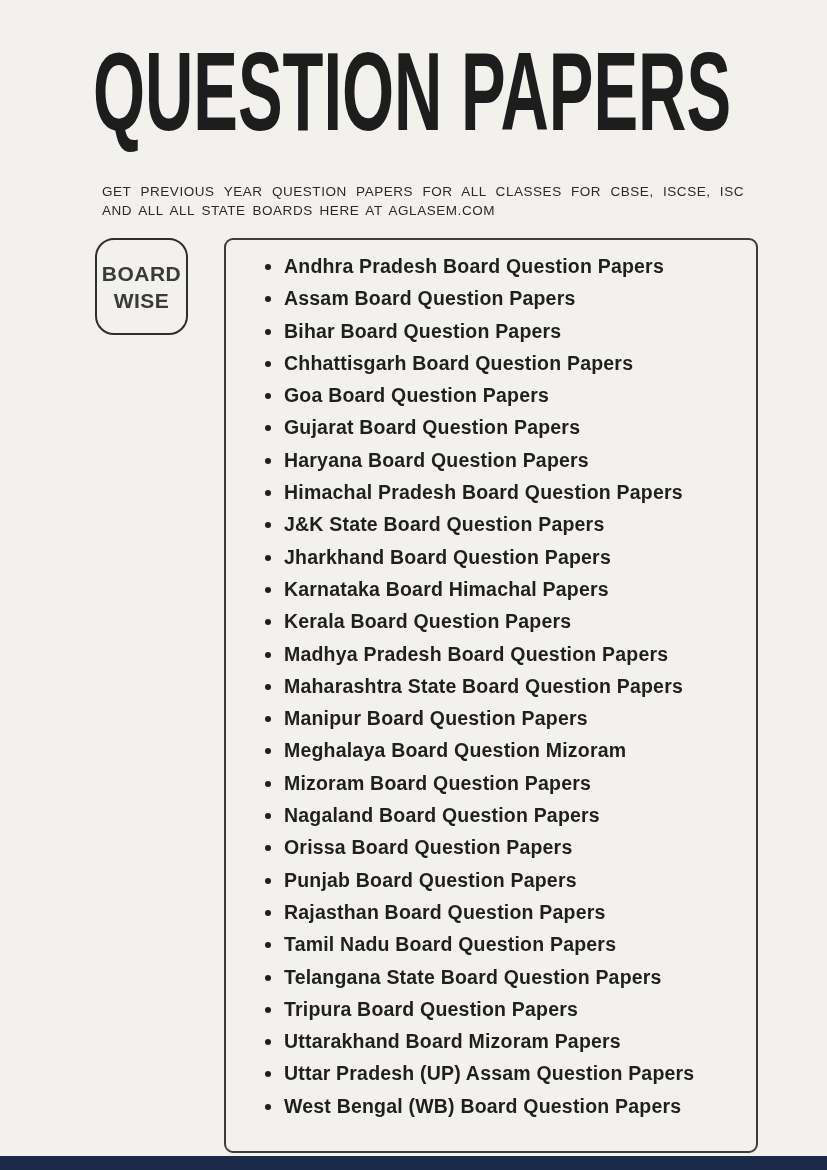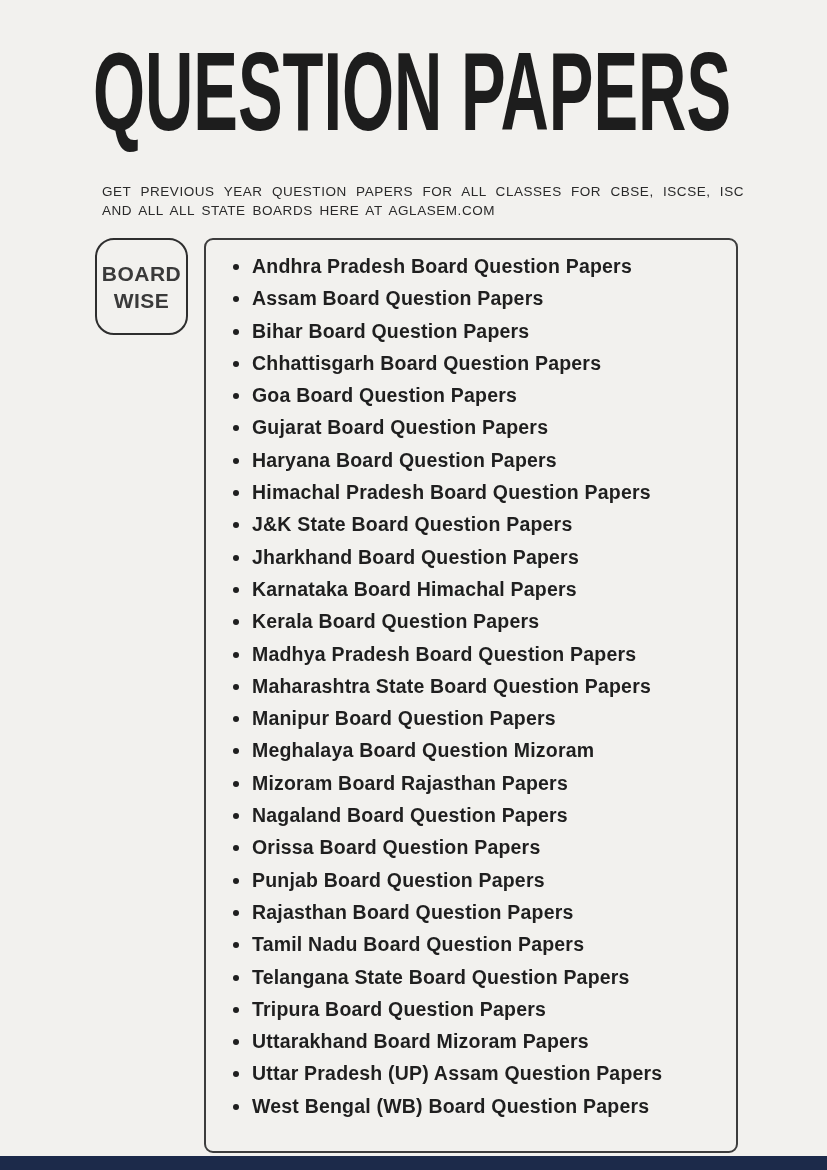--- a/index.html
+++ b/index.html
@@ -55,27 +55,28 @@
     font-weight: bold;
     line-height: 27px;
     letter-spacing: 0.5px;
     color: #3a3a3a;
     text-align: center;
     box-sizing: border-box;
   }
 
   .list-panel {
     position: absolute;
-    left: 204px;
+    left: 224px;
     top: 238px;
     width: 534px;
     height: 915px;
     border: 2px solid #3d3d3d;
     border-radius: 9px;
     box-sizing: border-box;
+    padding-left: 12px;
   }
   .list-panel ul {
     margin: 0;
     padding: 10px 10px 0 46px;
     list-style: disc outside;
   }
   .list-panel li {
     font-size: 19.5px;
     font-weight: bold;
     line-height: 32.3px;
@@ -136,21 +137,21 @@
       <li>Kerala Board Question Papers</li>
 
       <li>Madhya Pradesh Board Question Papers</li>
 
       <li>Maharashtra State Board Question Papers</li>
 
       <li>Manipur Board Question Papers</li>
 
       <li>Meghalaya Board Question Mizoram</li>
 
-      <li>Mizoram Board Rajasthan Papers</li>
+      <li>Mizoram Board Question Papers</li>
 
       <li>Nagaland Board Question Papers</li>
 
       <li>Orissa Board Question Papers</li>
 
       <li>Punjab Board Question Papers</li>
 
       <li>Rajasthan Board Question Papers</li>
 
       <li>Tamil Nadu Board Question Papers</li>

